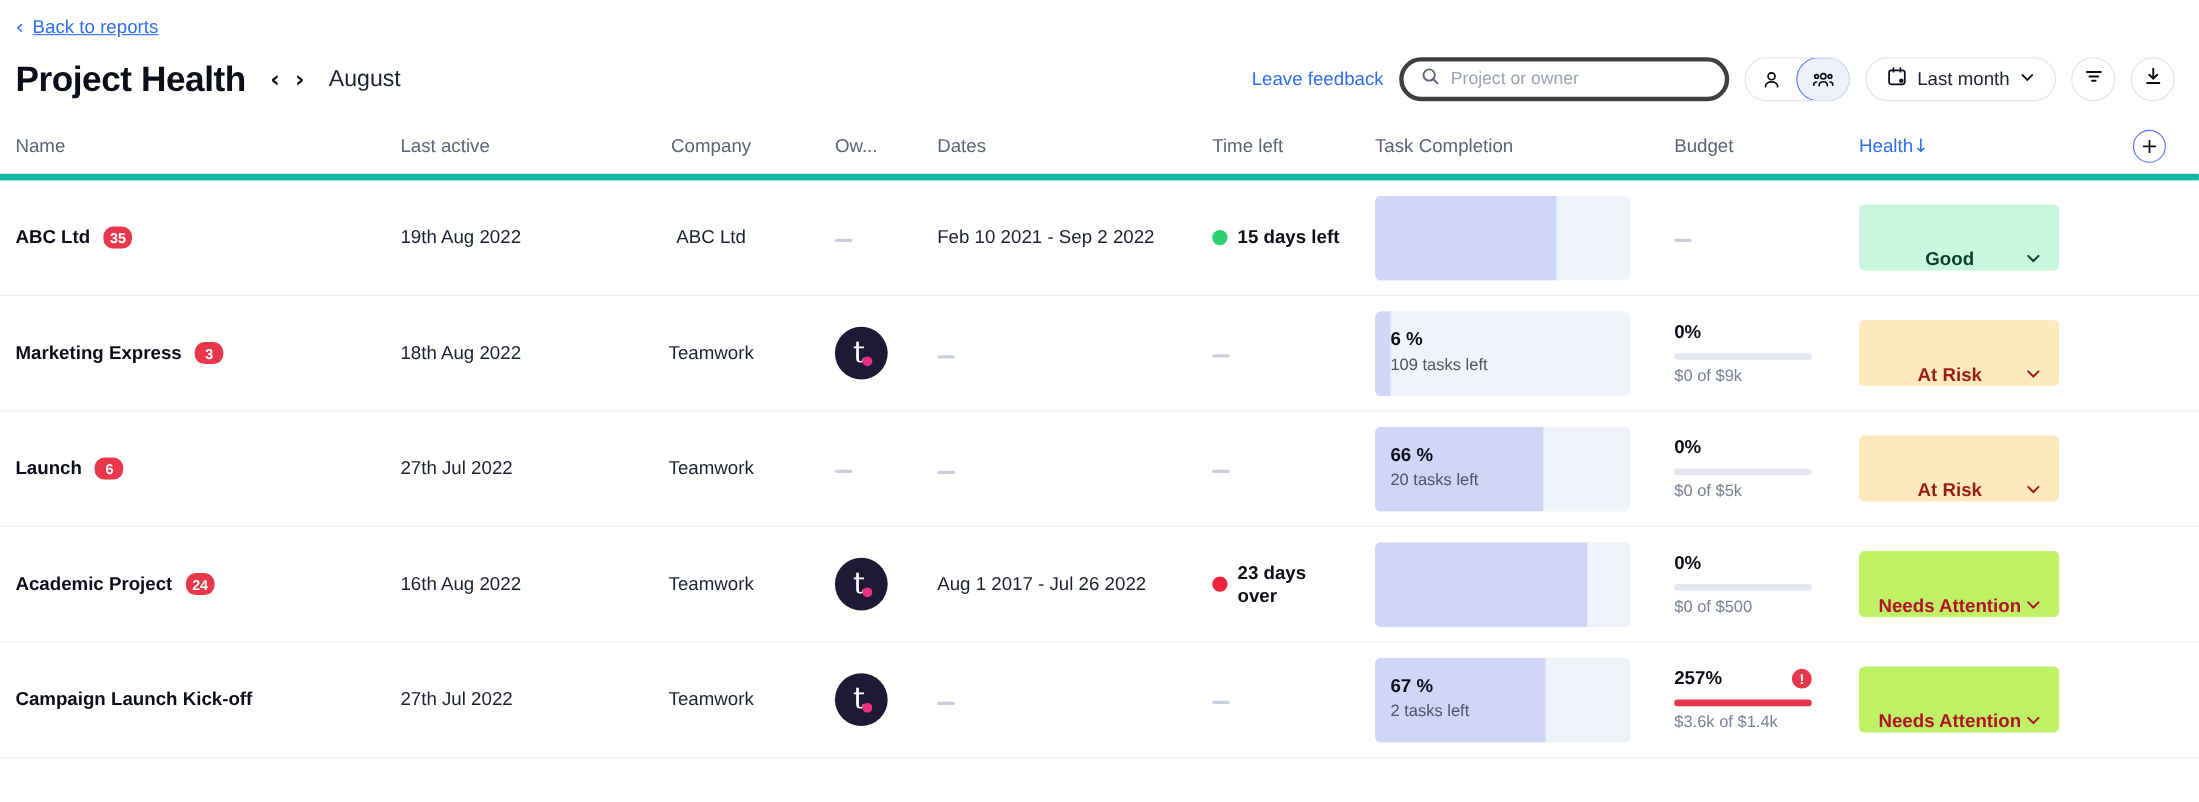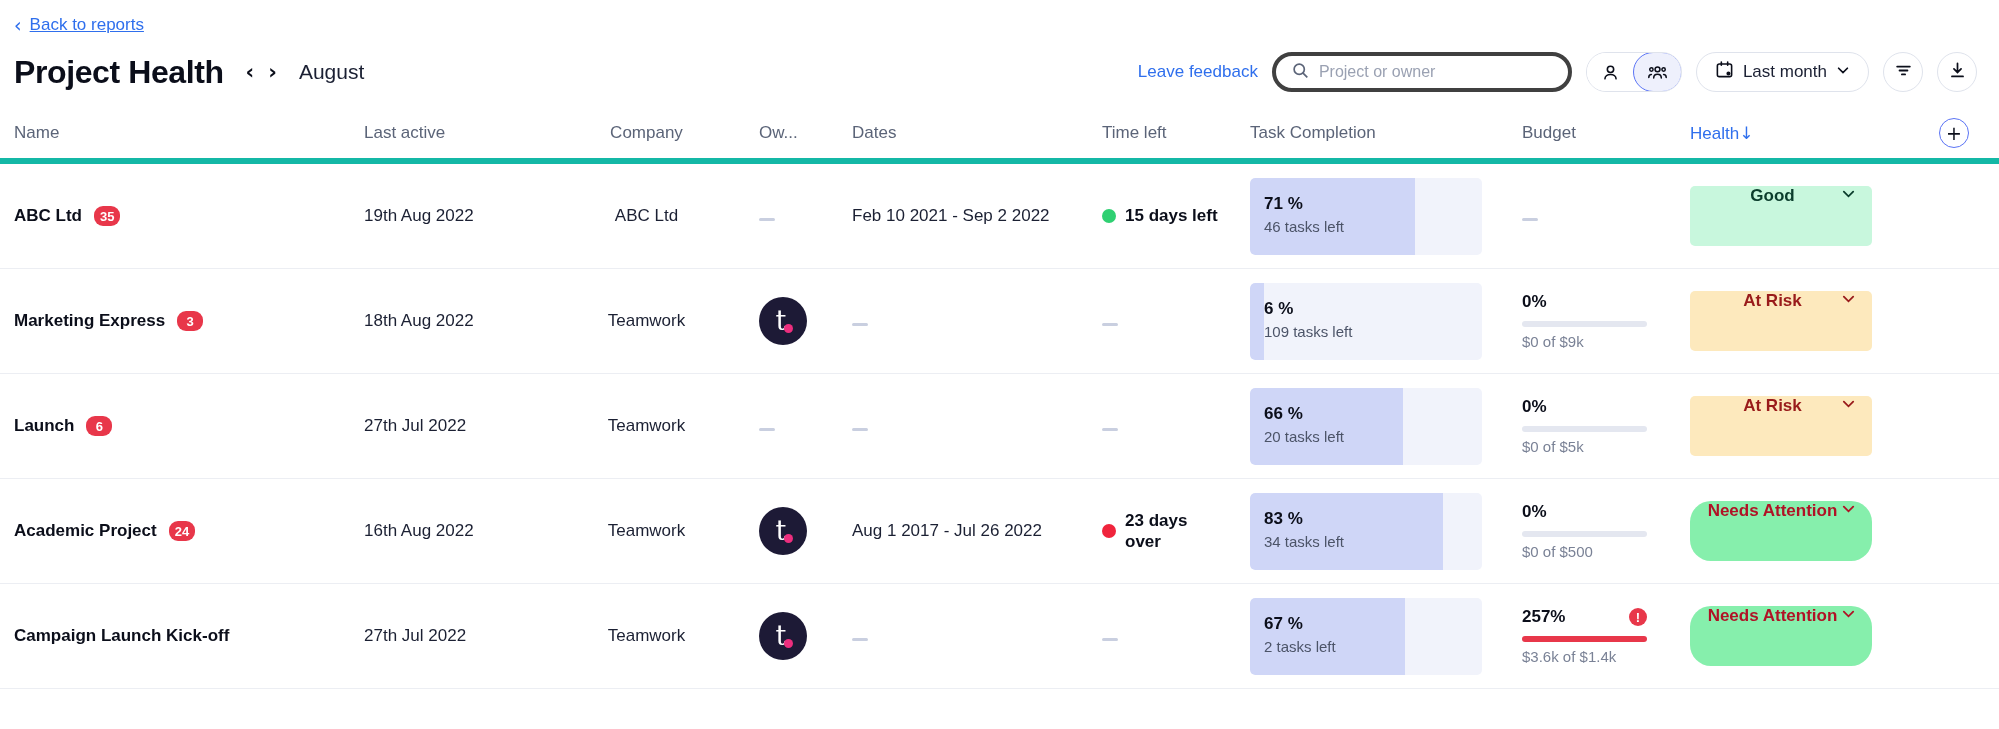--- a/index.html
+++ b/index.html
@@ -171,28 +171,28 @@
   .budget-sub { font-size: 15px; color: #7a8296; }
   .warn-icon {
     width: 18px; height: 18px; border-radius: 50%; background: #e8374a;
     color: #fff; font-size: 13px; font-weight: 700;
     display: flex; align-items: center; justify-content: center; line-height: 1;
   }
 
   
   .health-badge {
     width: 182px; height: 60px; border-radius: 5px;
-    display: flex; align-items: flex-start; justify-content: center; gap: 0;
+    display: flex; align-items: flex-end; justify-content: center; gap: 0;
     position: relative; cursor: pointer; font-size: 17px; font-weight: 700;
   }
   .health-badge .lbl { flex: 1; text-align: center; padding-left: 14px; }
   .health-badge .chev { padding-right: 16px; font-size: 15px; }
   .h-good { background: #c8f7dd; color: #0b3d2c; }
   .h-risk { background: #fde9bd; color: #991b1b; }
-  .h-attn { background: #86efac; color: #b01226; border-radius: 21px; }
+  .h-attn { background: #bef264; color: #b01226; }
 
   .plus-btn {
     width: 30px; height: 30px; border-radius: 50%; border: 1.5px solid #5b74f5;
     display: flex; align-items: center; justify-content: center;
     font-size: 19px; color: #0b0e1a; cursor: pointer; line-height: 1;
     font-family: "DejaVu Sans", sans-serif;
   }
   .sort-arrow { font-family: "DejaVu Sans", sans-serif; }
 </style>
 </head>
@@ -309,24 +309,20 @@
     <div class="c-dates cell-txt">Feb 10 2021 - Sep 2 2022</div>
     <div class="c-time">
           <div class="time-wrap">
          <span class="status-dot" style="background:#2fd072"></span>
          <span class="time-txt">15 days left</span>
        </div>
         </div>
     <div class="c-task">
       <div class="task-bar">
         <div class="task-fill" style="width:71%"></div>
-        <div class="task-text">
-          <div class="task-pct">71 %</div>
-          <div class="task-sub">46 tasks left</div>
-        </div>
       </div>
     </div>
     <div class="c-budg"><span class="dash"></span></div>
     <div class="c-health">
       <div class="health-badge h-good">
         <span class="lbl">Good</span>
         <span class="chev">
           <svg width="15" height="15" viewBox="0 0 16 16" fill="none" stroke="currentColor" stroke-width="1.9" stroke-linecap="round">
                 <path d="M3 6l5 5 5-5"></path>
               </svg>
@@ -438,24 +434,20 @@
     <div class="c-dates cell-txt">Aug 1 2017 - Jul 26 2022</div>
     <div class="c-time">
           <div class="time-wrap">
          <span class="status-dot" style="background:#f0243c"></span>
          <span class="time-txt">23 days over</span>
        </div>
         </div>
     <div class="c-task">
       <div class="task-bar">
         <div class="task-fill" style="width:83%"></div>
-        <div class="task-text">
-          <div class="task-pct">83 %</div>
-          <div class="task-sub">34 tasks left</div>
-        </div>
       </div>
     </div>
     <div class="c-budg">
           <div class="budget">
          <div class="budget-top">
            <span class="budget-pct">0%</span>
 
          </div>
          <div class="budget-track "></div>
          <div class="budget-sub">$0 of $500</div>

